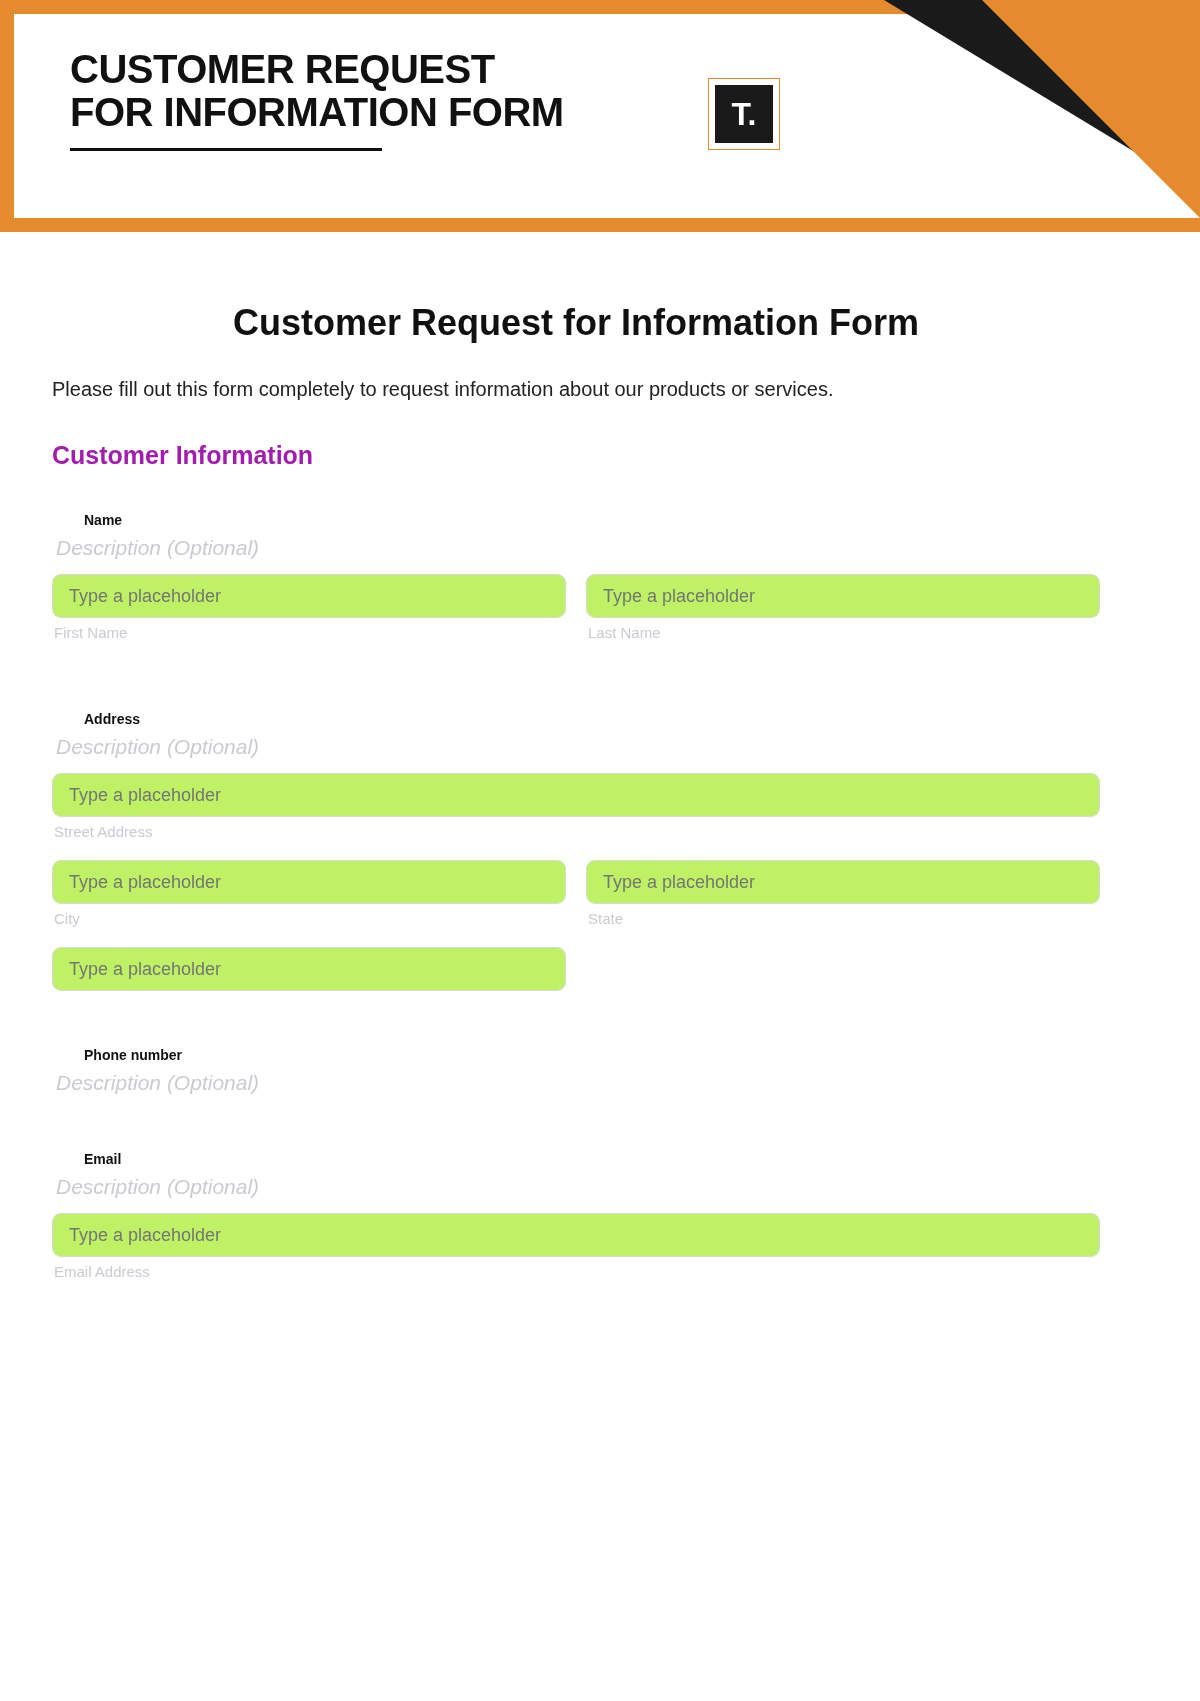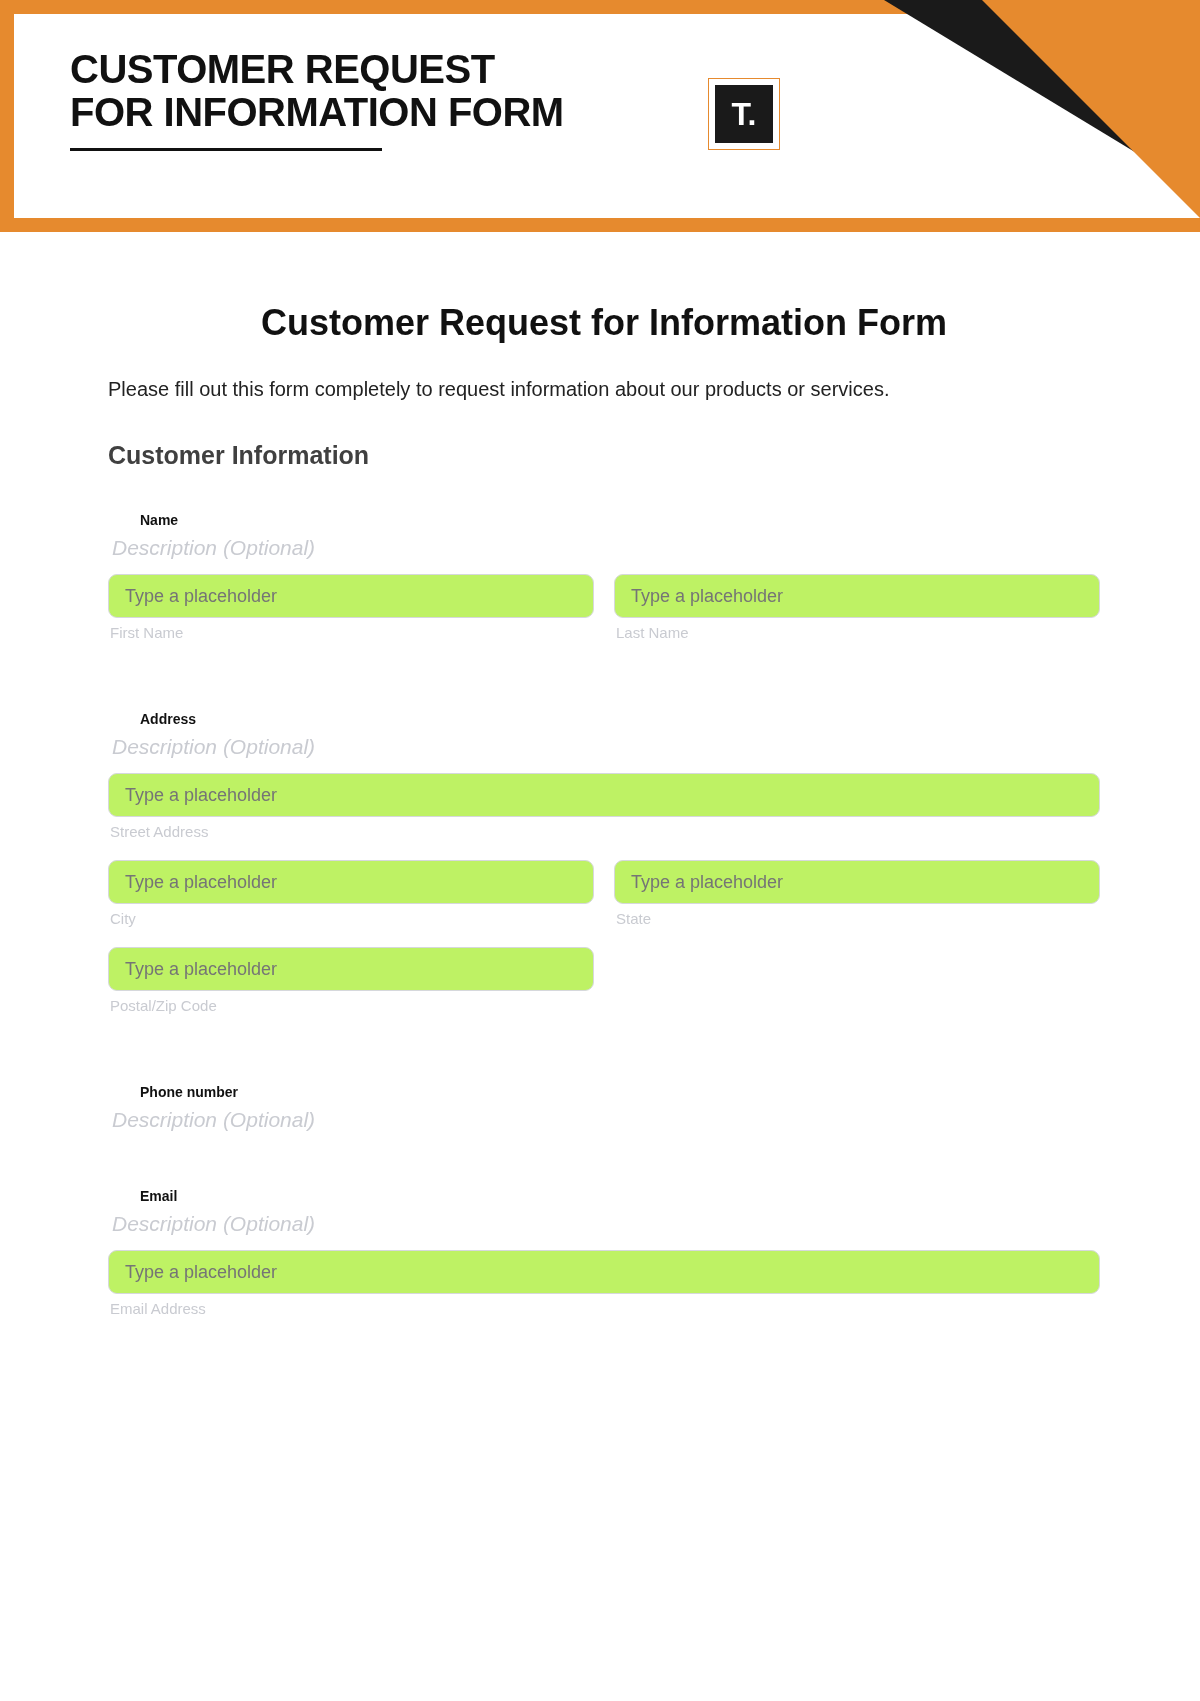--- a/index.html
+++ b/index.html
@@ -77,38 +77,38 @@
     color: #fff;
     font-size: 32px;
     font-weight: 900;
     display: flex;
     align-items: center;
     justify-content: center;
     font-family: Arial, sans-serif;
   }
   
   .form-wrap {
-    padding: 70px 100px 0 108px;
+    padding: 70px 100px 0 52px;
   }
   .form-title {
     font-size: 36px;
     font-weight: 700;
     text-align: center;
     color: #111;
     margin-bottom: 34px;
   }
   .intro {
     font-size: 20px;
     color: #222;
     margin-bottom: 40px;
   }
   .section-heading {
     font-size: 25px;
     font-weight: 800;
-    color: #404040;
+    color: #a21caf;
     margin-bottom: 42px;
   }
   .field-group { margin-bottom: 56px; }
   .field-label {
     font-size: 14px;
     font-weight: 700;
     color: #111;
     margin-bottom: 8px;
     margin-left: 32px;
   }
@@ -197,21 +197,20 @@
         <div class="sublabel">City</div>
       </div>
       <div class="col">
         <input class="input" placeholder="Type a placeholder" style="">
         <div class="sublabel">State</div>
       </div>
     </div>
     <div class="row">
       <div class="col-half">
         <input class="input" placeholder="Type a placeholder" style="">
-        <div class="sublabel">Postal/Zip Code</div>
       </div>
     </div>
   </div>
 
   <div class="field-group">
     <div class="field-label">Phone number</div>
     <div class="desc-hint">Description (Optional)</div>
   </div>
 
   <div class="field-group">

